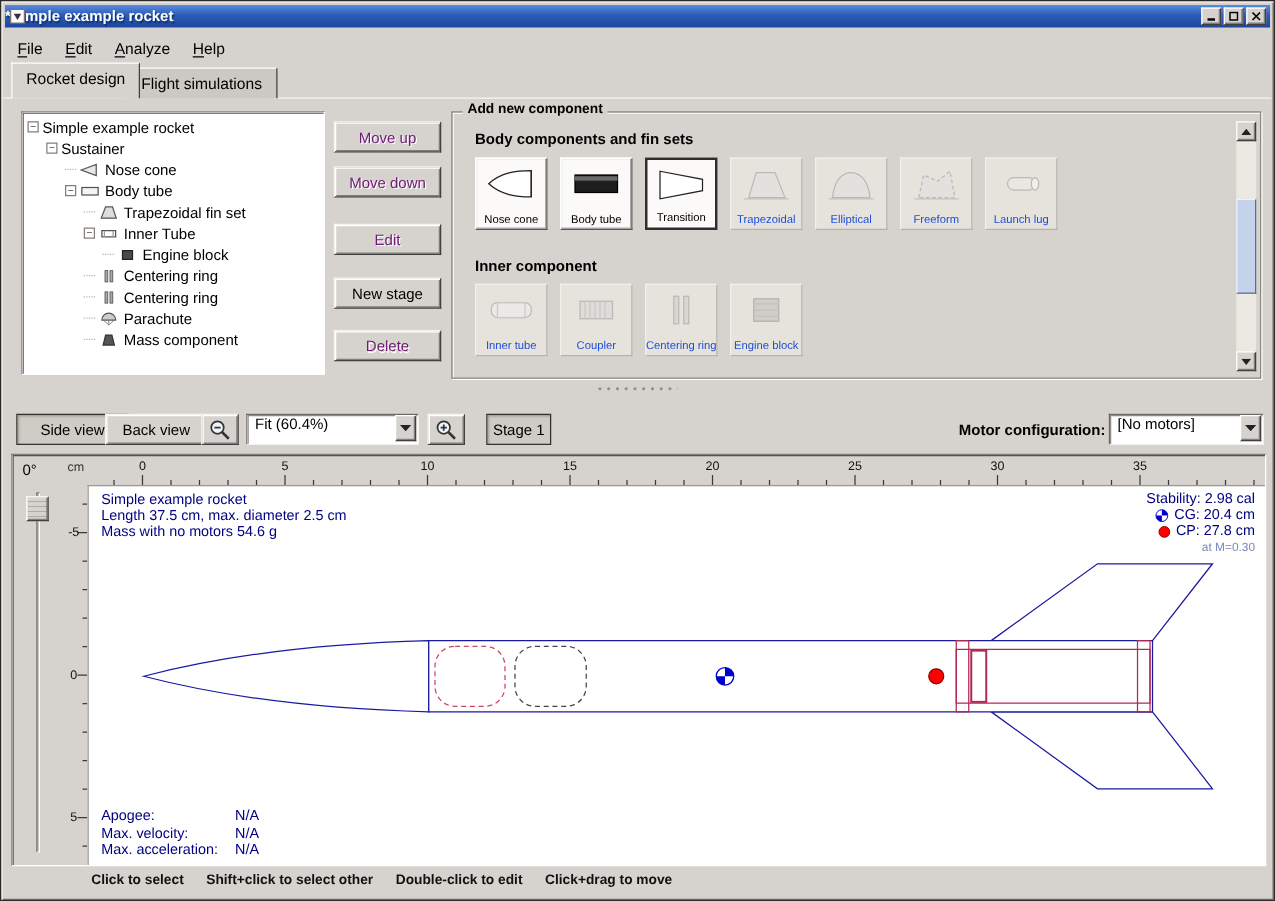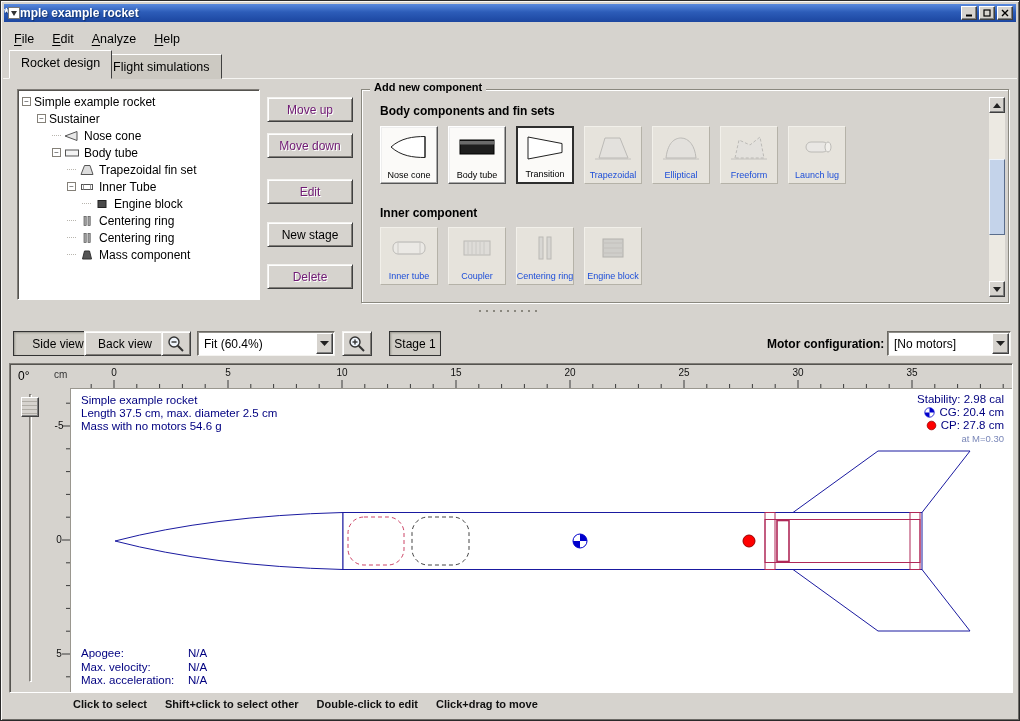--- a/index.html
+++ b/index.html
@@ -26,21 +26,21 @@
   .tab-active{top:49px;height:29px;z-index:3;font-weight:normal}
   .tab-inactive{top:53px;height:25px;background:#ccc9c2;z-index:1}
   .tab-baseline{position:absolute;left:2px;right:2px;top:77px;border-top:1px solid #f6f5f2;z-index:0}
   
   .btn{position:absolute;background:#d6d3ce;border:1px solid;border-color:#f4f3f0 #404040 #404040 #f4f3f0;
     box-shadow:inset 1px 1px 0 #fff, inset -1px -1px 0 #807d78;font-size:12px;
     display:flex;align-items:center;justify-content:center;cursor:pointer}
   .btn.disabled{color:#701a75;text-shadow:1px 1px 0 #fff;cursor:default}
   .btn.toggled{border:1px solid #333;box-shadow:inset 1px 1px 2px #9a978f;background:#cfccc5}
   .field{background:#fff;border:1px solid;border-color:#6b6963 #f4f3f0 #f4f3f0 #6b6963;box-shadow:inset 1px 1px 0 #8f8d88}
-  .combo{position:absolute;height:25px;display:flex;align-items:center;cursor:pointer}
+  .combo{position:absolute;height:25px;display:flex;cursor:pointer}
   .combo-text{flex:1;padding:0 6px;font-size:12px;white-space:nowrap;overflow:hidden}
   .combo-btn{width:17px;height:21px;margin-right:1px;background:#d6d3ce;border:1px solid;border-color:#fff #404040 #404040 #fff;
     box-shadow:inset -1px -1px 0 #808080;display:flex;align-items:center;justify-content:center}
   
   .tree-panel{position:absolute;left:16px;top:88px;width:243px;height:211px;background:#fff;
     border:1px solid;border-color:#807d78 #fff #fff #807d78;box-shadow:inset 1px 1px 0 #55534f;
     padding:3px 0 0 1px;overflow:hidden}
   .trow{display:flex;align-items:center;height:17px;white-space:nowrap;cursor:default}
   .tindent{flex:none}
   .texp{flex:none;width:9px;height:9px;border:1px solid #848078;background:#fff;font-size:8px;line-height:7px;
@@ -219,20 +219,31 @@
       <div class="trow">
         <span class="tindent" style="width:48px"></span>
         <span class="tdash"></span>
         <span class="ticon">
           <svg width="16" height="12" viewBox="0 0 16 12">
             <rect x="5" y="1.5" width="2.2" height="9" fill="#aaa" stroke="#555" stroke-width="0.7"></rect>
             <rect x="9" y="1.5" width="2.2" height="9" fill="#aaa" stroke="#555" stroke-width="0.7"></rect>
           </svg>
         </span>
         <span class="tlabel">Centering ring</span>
+      </div>
+      <div class="trow">
+        <span class="tindent" style="width:48px"></span>
+        <span class="tdash"></span>
+        <span class="ticon">
+          <svg width="16" height="12" viewBox="0 0 16 12">
+            <path d="M2.5 7 A5.5 5.5 0 0 1 13.5 7 Z" fill="#ccc" stroke="#555"></path>
+            <path d="M3.5 7 L8 11 M12.5 7 L8 11 M8 7 L8 11" stroke="#777" fill="none" stroke-width="0.7"></path>
+          </svg>
+        </span>
+        <span class="tlabel">Parachute</span>
       </div>
       <div class="trow">
         <span class="tindent" style="width:48px"></span>
         <span class="tdash"></span>
         <span class="ticon">
           <svg width="16" height="12" viewBox="0 0 16 12">
             <path d="M5.5 2 L10.5 2 L12.5 10 L3.5 10 Z" fill="#555" stroke="#333"></path>
           </svg>
         </span>
         <span class="tlabel">Mass component</span>

